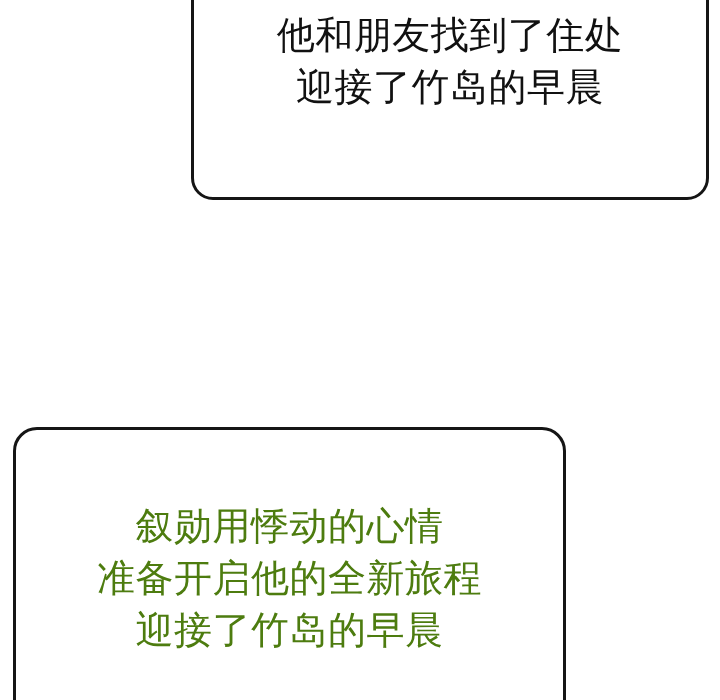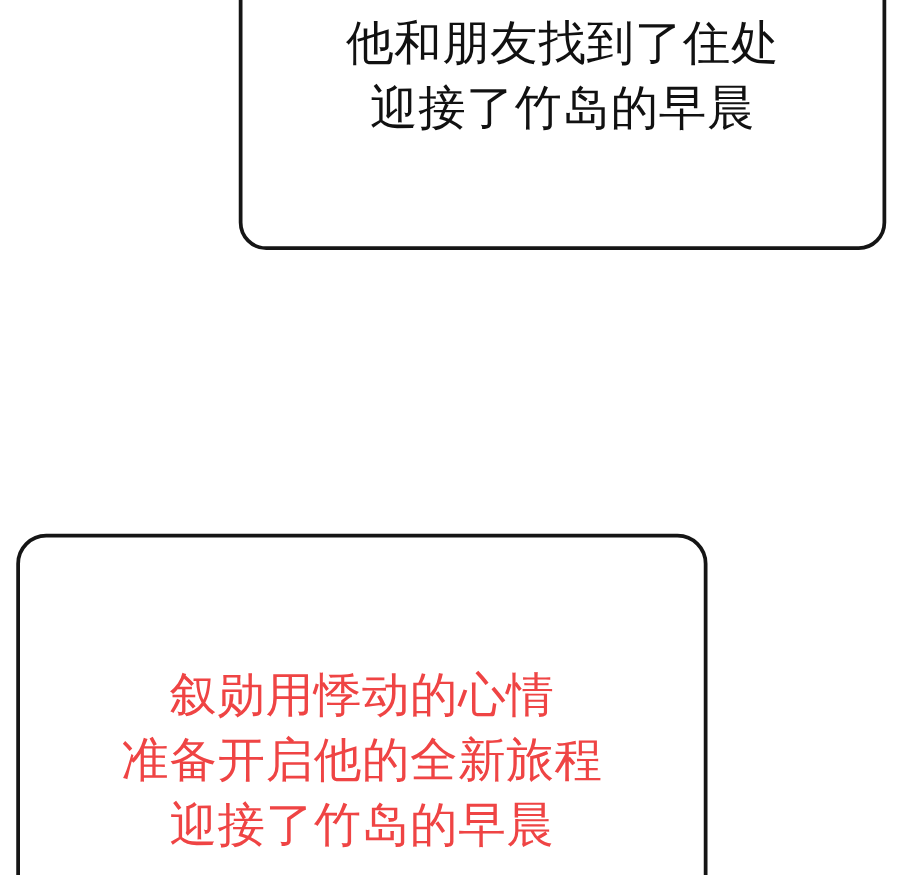--- a/index.html
+++ b/index.html
@@ -74,20 +74,20 @@
 <div id="panel" style="background: rgb(255, 255, 255);">
 
   <div class="bubble" id="bubble-1" style="background: rgb(255, 255, 255); border-color: rgb(21, 21, 21);">
     <div class="bubble-text" style="color: rgb(17, 17, 17);">
       <span class="line">他和朋友找到了住处</span>
       <span class="line">迎接了竹岛的早晨</span>
     </div>
   </div>
 
   <div class="bubble" id="bubble-2" style="background: rgb(255, 255, 255); border-color: rgb(21, 21, 21);">
-    <div class="bubble-text" style="color: #ef4444; margin-top: 31px;">
+    <div class="bubble-text" style="color: #4d7c0f;">
       <span class="line">叙勋用悸动的心情</span>
       <span class="line">准备开启他的全新旅程</span>
       <span class="line">迎接了竹岛的早晨</span>
     </div>
   </div>
 
 </div>
 
 </body></html>

